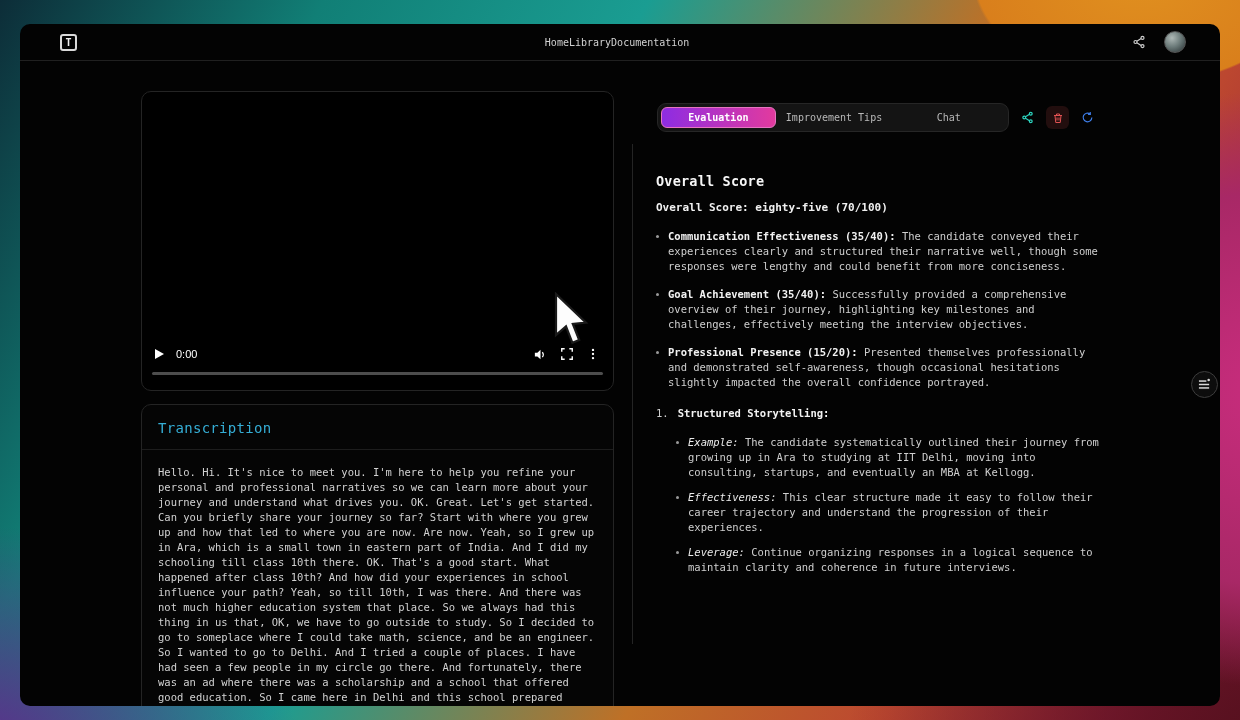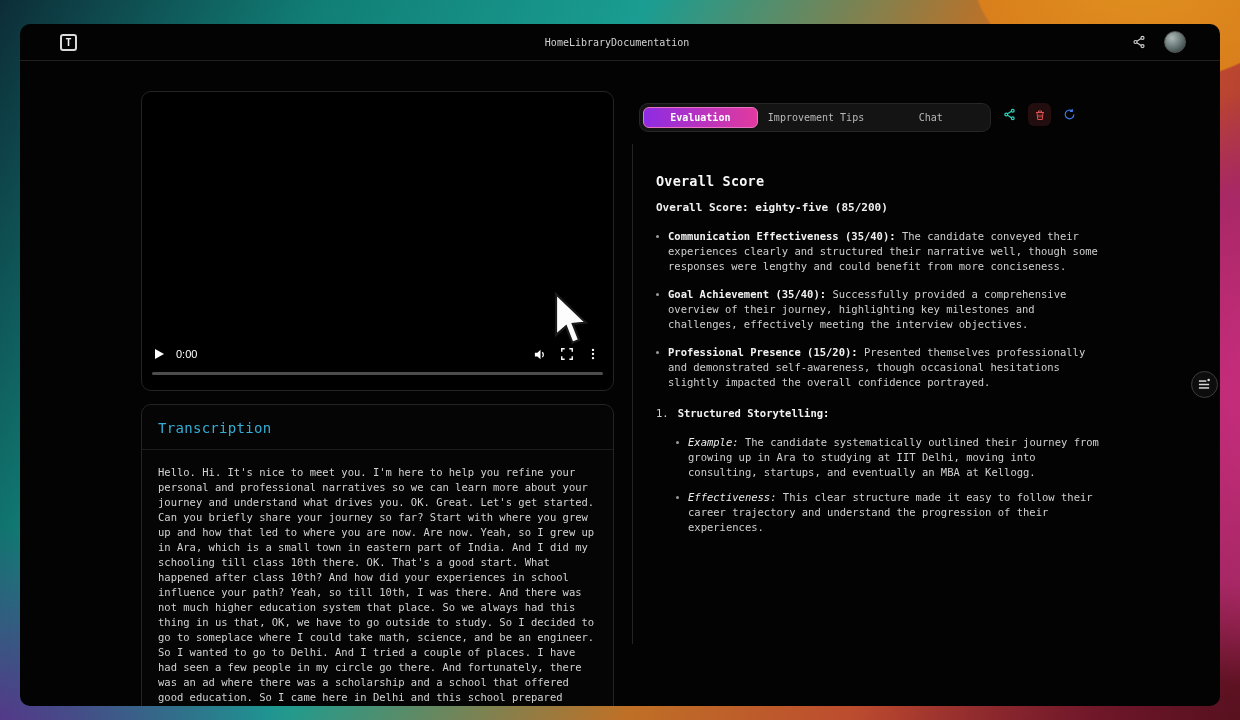--- a/index.html
+++ b/index.html
@@ -70,21 +70,21 @@
     background:#050505; height:420px;
   }
   .trans-title {
     padding:15px 16px 13px; font-size:14px; color:#35aed6;
     border-bottom:1px solid #1d1d1d; letter-spacing:.3px;
   }
   .trans-body {
     padding:15px 16px; font-size:10.5px; line-height:15px; color:#d2d2d2;
   }
   
-  .tab-row { display:flex; align-items:flex-start; gap:7px; margin-left:7px; }
+  .tab-row { display:flex; align-items:center; gap:7px; margin-left:25px; }
   .tabs {
     width:352px; background:#141414; border:1px solid #262626;
     border-radius:9px; padding:3px; display:flex; gap:2px;
   }
   .tab {
     flex:1; text-align:center; padding:5px 0; font-size:10px; color:#b8b8b8;
     border-radius:6px; cursor:pointer;
   }
   .tab.active {
     background:linear-gradient(90deg,#8d2ce2,#e23a9e);
@@ -214,21 +214,21 @@
         <div class="icon-btn">
           <svg width="13" height="13" viewBox="0 0 24 24" fill="none" stroke="#3d7de8" stroke-width="2.2">
             <path d="M20 12 A8 8 0 1 1 16.9 5.6"></path>
             <polyline points="17 2 17.2 6.2 13 6.4" fill="none"></polyline>
           </svg>
         </div>
       </div>
 
       <div class="panel-content">
         <h2>Overall Score</h2>
-        <div class="score-line">Overall Score: eighty-five (85/200)</div>
+        <div class="score-line">Overall Score: eighty-five (70/100)</div>
 
         <ul class="blist">
           <li>
             <span class="dot"></span>
             <p><b class="lbl">Communication Effectiveness (35/40):</b> <span>The candidate conveyed their experiences clearly and structured their narrative well, though some responses were lengthy and could benefit from more conciseness.</span></p>
           </li>
           <li>
             <span class="dot"></span>
             <p><b class="lbl">Goal Achievement (35/40):</b> <span>Successfully provided a comprehensive overview of their journey, highlighting key milestones and challenges, effectively meeting the interview objectives.</span></p>
           </li>
@@ -244,20 +244,24 @@
         </div>
 
         <ul class="blist sublist">
           <li>
             <span class="dot"></span>
             <p><i class="lbl">Example:</i> <span>The candidate systematically outlined their journey from growing up in Ara to studying at IIT Delhi, moving into consulting, startups, and eventually an MBA at Kellogg.</span></p>
           </li>
           <li>
             <span class="dot"></span>
             <p><i class="lbl">Effectiveness:</i> <span>This clear structure made it easy to follow their career trajectory and understand the progression of their experiences.</span></p>
+          </li>
+          <li>
+            <span class="dot"></span>
+            <p><i class="lbl">Leverage:</i> <span>Continue organizing responses in a logical sequence to maintain clarity and coherence in future interviews.</span></p>
           </li>
         </ul>
       </div>
     </div>
   </div>
 
   <div class="side-fab">
     <svg width="13" height="13" viewBox="0 0 14 14">
       <rect x="1" y="2.5" width="8" height="1.6" fill="#d8d8d8"></rect>
       <circle cx="11.5" cy="2.2" r="1.4" fill="#d8d8d8"></circle>

